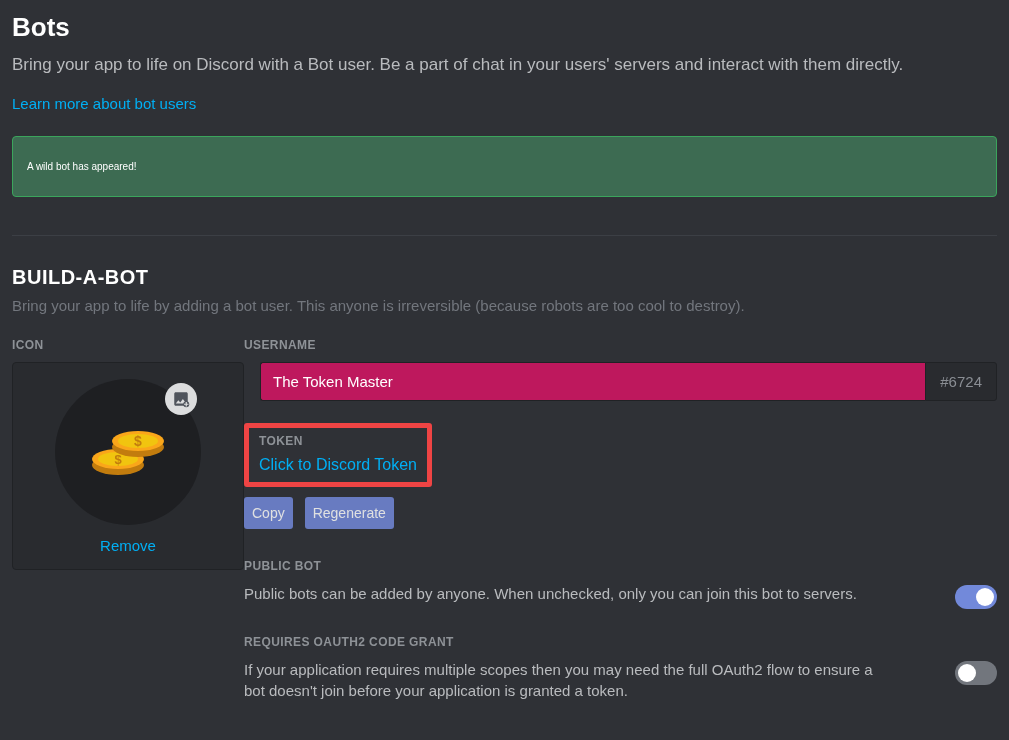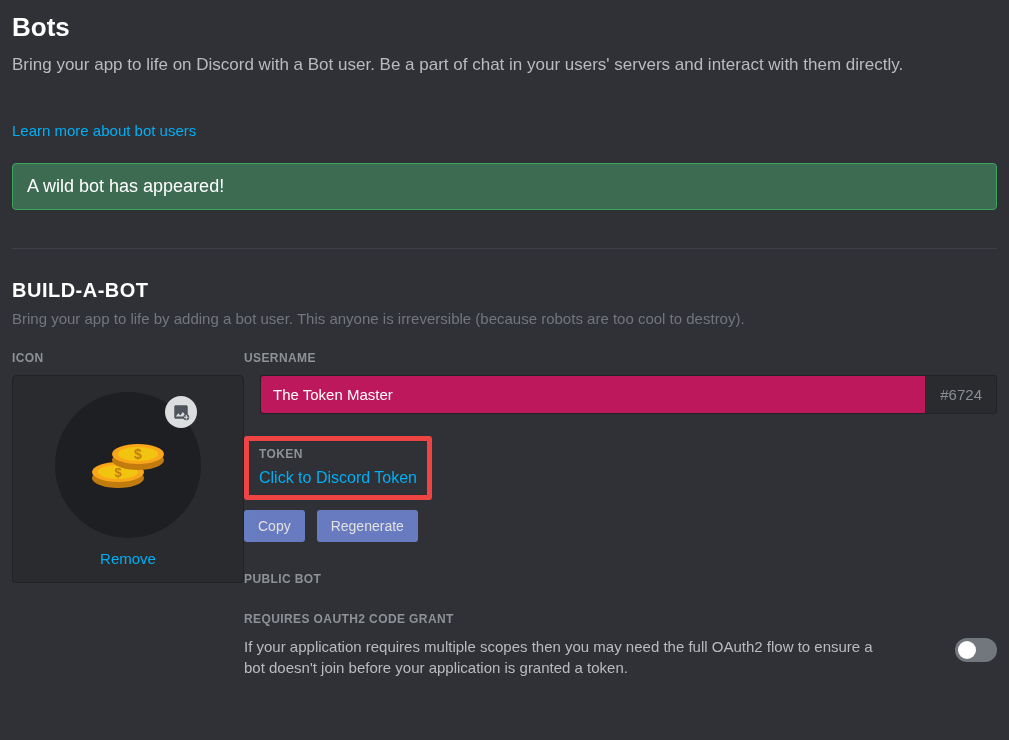--- a/index.html
+++ b/index.html
@@ -23,29 +23,28 @@
     font-size: 17px;
     line-height: 1.4;
     margin-bottom: 18px;
   }
   .learn-link {
     color: #00aff4;
     font-size: 15px;
     text-decoration: none;
     display: inline-block;
     margin-bottom: 24px;
-    margin-top: 27px;
   }
   .notice {
     background: #3d6b52;
     border: 1px solid #3ba55c;
     border-radius: 4px;
-    padding: 12px 14px;
-    color: #ffffff;
-    font-size: 18px;
+    padding: 24px 14px;
+    color: #ffffff;
+    font-size: 10px;
     margin-bottom: 38px;
   }
   .divider {
     height: 1px;
     background: #3c3f45;
     margin-bottom: 30px;
   }
   .section-title {
     color: #ffffff;
     font-size: 20px;
@@ -146,21 +145,21 @@
     color: #00aff4;
     font-size: 16px;
     text-decoration: none;
   }
   .btn-row { display: flex; gap: 12px; margin-bottom: 30px; }
   .btn {
     background: #7289da;
     color: #ffffff;
     border: none;
     border-radius: 3px;
-    padding: 8px 14px;
+    padding: 8px 8px;
     font-size: 14px;
     cursor: pointer;
     opacity: 0.85;
   }
   .toggle-section { margin-bottom: 26px; }
   .toggle-row {
     display: flex;
     align-items: flex-start;
     justify-content: space-between;
     gap: 20px;
@@ -249,20 +248,26 @@
       <div class="field-label">TOKEN</div>
       <a href="#" class="reveal-link">Click to Discord Token</a>
     </div>
     <div class="btn-row">
       <button class="btn">Copy</button>
       <button class="btn">Regenerate</button>
     </div>
 
     <div class="toggle-section">
       <div class="field-label">PUBLIC BOT</div>
+      <div class="toggle-row">
+        <div class="toggle-desc">Public bots can be added by anyone. When unchecked, only you can join this bot to servers.</div>
+        <div class="toggle toggle-on">
+            <div class="knob"></div>
+          </div>
+      </div>
     </div>
 
     <div class="toggle-section">
       <div class="field-label">REQUIRES OAUTH2 CODE GRANT</div>
       <div class="toggle-row">
         <div class="toggle-desc">If your application requires multiple scopes then you may need the full OAuth2 flow to ensure a bot doesn't join before your application is granted a token.</div>
         <div class="toggle toggle-off">
             <div class="knob"></div>
           </div>
       </div>

